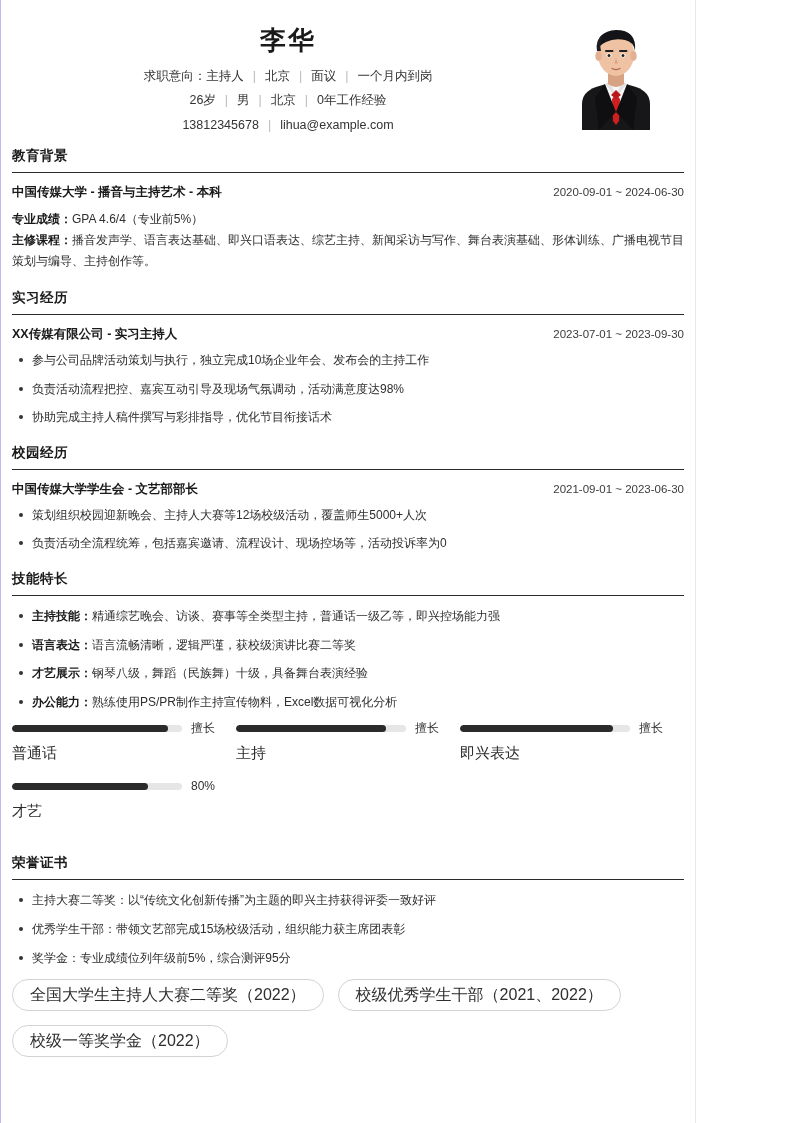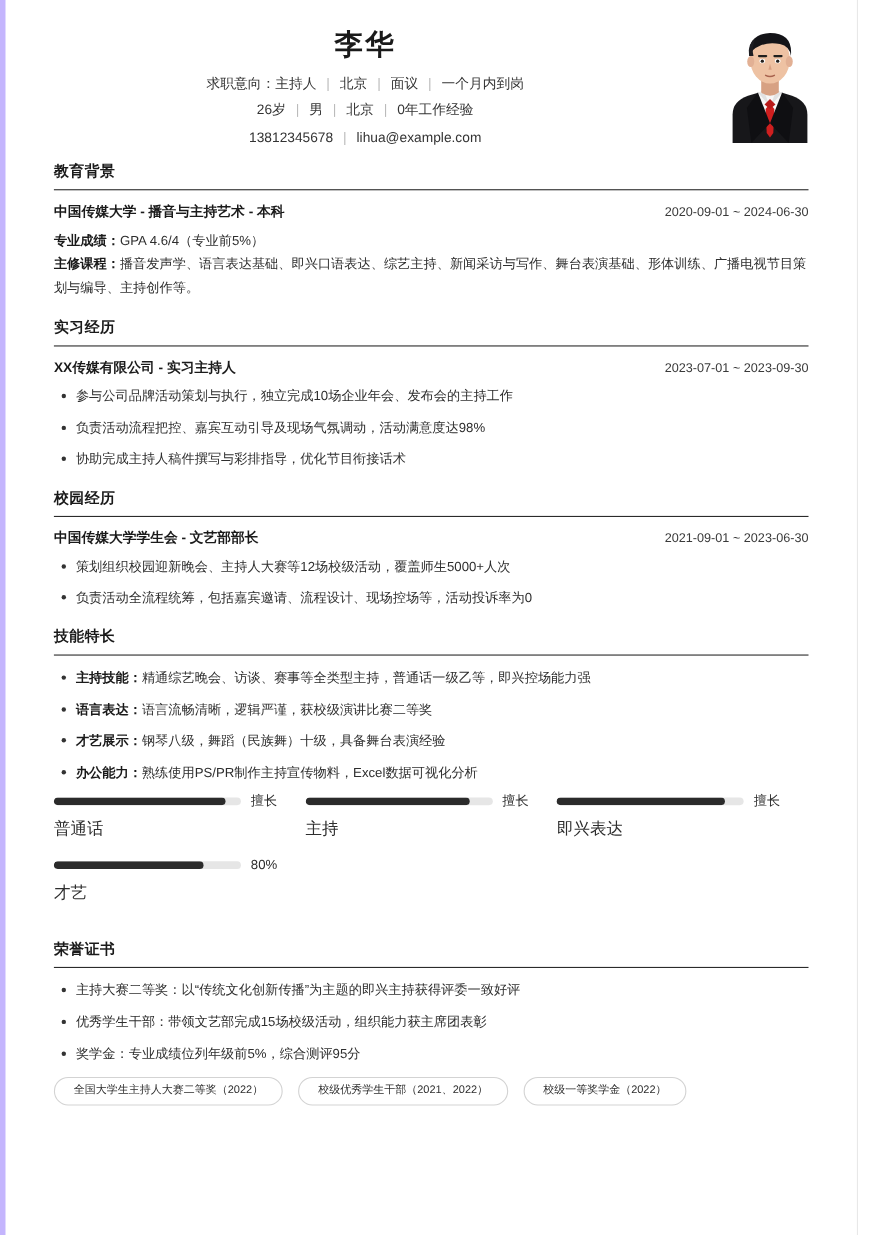--- a/index.html
+++ b/index.html
@@ -7,25 +7,25 @@
     padding: 0;
     background: #ffffff;
   }
   body {
     font-family: "Liberation Sans", "DejaVu Sans", sans-serif;
     color: #222222;
     -webkit-font-smoothing: antialiased;
   }
   .page {
     position: relative;
-    width: 780px;
+    width: 696px;
     height: 1123px;
     box-sizing: border-box;
     background: #ffffff;
-    border-left: 5px solid #c4b5fd;
+    border-left: 1px solid #c4b5fd;
     border-right: 1px solid #e8e8e8;
     overflow: hidden;
   }
 
   
   .header {
     position: relative;
     padding: 22px 28px 14px 28px;
     height: 130px;
     box-sizing: border-box;
@@ -63,21 +63,21 @@
     right: 28px;
     width: 102px;
     height: 112px;
     background: #ffffff;
     overflow: hidden;
   }
   .avatar svg { display: block; }
 
   
   .section {
-    padding: 0 44px;
+    padding: 0 11px;
     margin-top: 17px;
   }
   .sec-head {
     font-size: 13.5px;
     font-weight: bold;
     color: #1a1a1a;
     letter-spacing: 0.5px;
     padding-bottom: 7px;
     border-bottom: 1.6px solid #2b2b2b;
     margin-bottom: 11px;
@@ -176,21 +176,21 @@
 
   
   .tags {
     display: flex;
     flex-wrap: wrap;
     gap: 14px;
     margin-top: 12px;
     padding-bottom: 2px;
   }
   .tag {
-    font-size: 10px;
+    font-size: 16px;
     color: #2e2e2e;
     border: 1px solid #d3d3d3;
     border-radius: 18px;
     padding: 7px 17px;
     background: #ffffff;
     line-height: 1;
     white-space: nowrap;
   }
 </style>
 </head>

